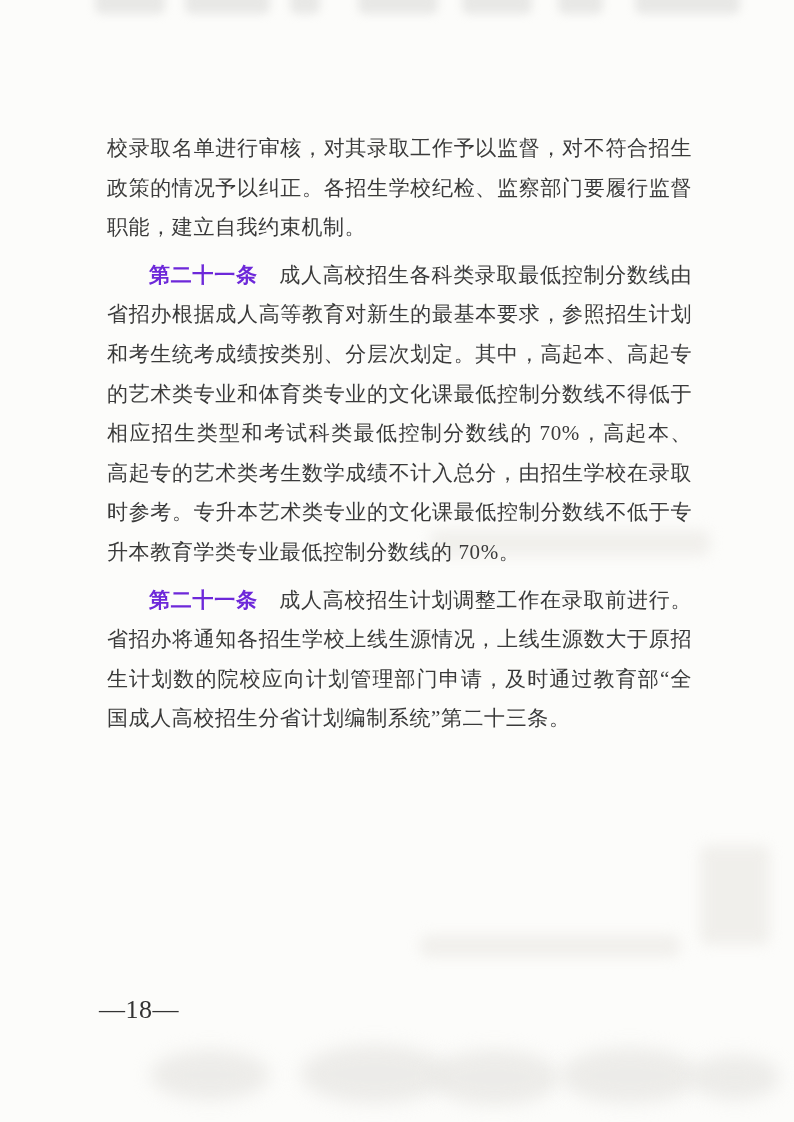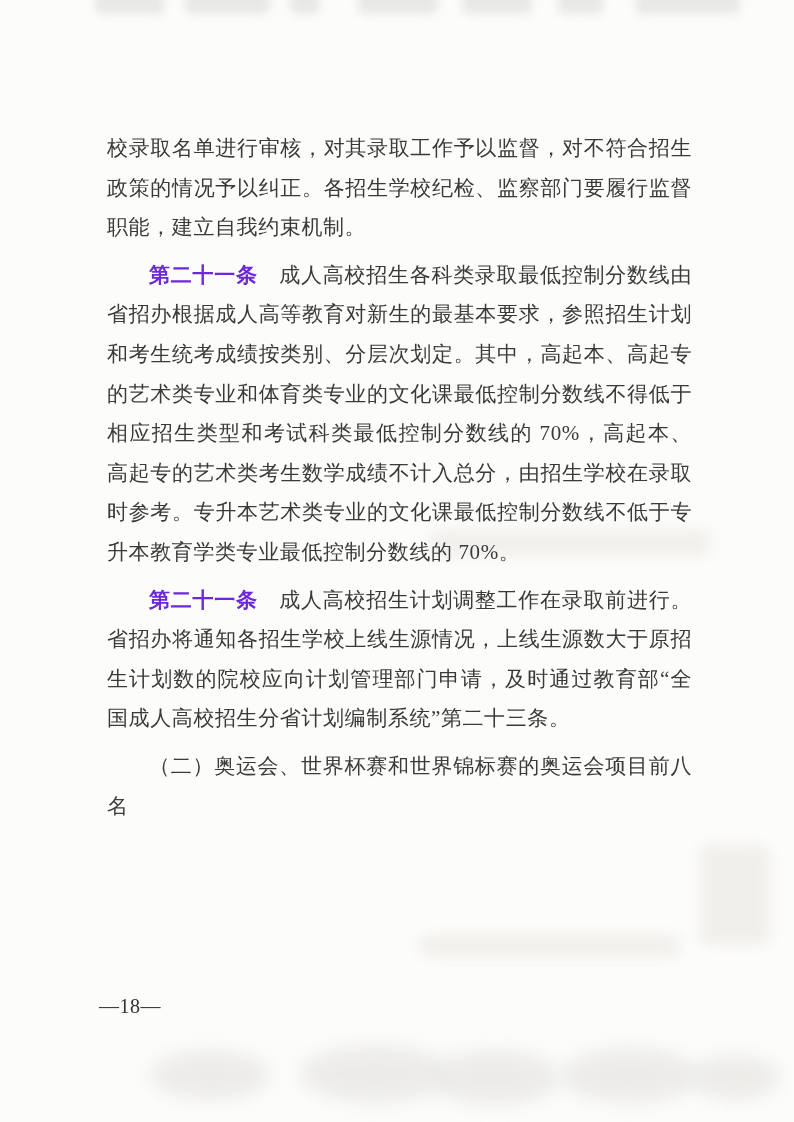--- a/index.html
+++ b/index.html
@@ -61,21 +61,21 @@
     text-indent: 0;
   }
   .para b {
     font-weight: bold;
     color: #6d28d9;
   }
   .pagenum {
     position: absolute;
     left: 99px;
     top: 995px;
-    font-size: 20px;
+    font-size: 26px;
     color: #333;
     letter-spacing: 0.5px;
   }
 </style>
 </head>
 <body>
 
 <div class="page">
 
   <div class="artifact top" style="left:95px;  width:70px;"></div>
@@ -93,18 +93,17 @@
   <div class="artifact bottom" style="left:150px; top:1050px; width:120px; height:50px;"></div>
   <div class="artifact bottom" style="left:300px; top:1045px; width:150px; height:58px;"></div>
   <div class="artifact bottom" style="left:430px; top:1050px; width:130px; height:55px;"></div>
   <div class="artifact bottom" style="left:560px; top:1048px; width:140px; height:55px;"></div>
   <div class="artifact bottom" style="left:690px; top:1055px; width:90px; height:45px;"></div>
 
   <div class="content">
       <p class="para noindent"><span>校录取名单进行审核，对其录取工作予以监督，对不符合招生政策的情况予以纠正。各招生学校纪检、监察部门要履行监督职能，建立自我约束机制。</span></p>
       <p class="para"><b>第二十一条</b><span>　成人高校招生各科类录取最低控制分数线由省招办根据成人高等教育对新生的最基本要求，参照招生计划和考生统考成绩按类别、分层次划定。其中，高起本、高起专的艺术类专业和体育类专业的文化课最低控制分数线不得低于相应招生类型和考试科类最低控制分数线的 70%，高起本、高起专的艺术类考生数学成绩不计入总分，由招生学校在录取时参考。专升本艺术类专业的文化课最低控制分数线不低于专升本教育学类专业最低控制分数线的 70%。</span></p>
       <p class="para"><b>第二十一条</b><span>　成人高校招生计划调整工作在录取前进行。省招办将通知各招生学校上线生源情况，上线生源数大于原招生计划数的院校应向计划管理部门申请，及时通过教育部“全国成人高校招生分省计划编制系统”第二十三条。</span></p>
-      <p class="para"><span>（二）奥运会、世界杯赛和世界锦标赛的奥运会项目前八名</span></p>
     </div>
 
   <div class="pagenum">—18—</div>
 
 </div>
 
 </body></html>

